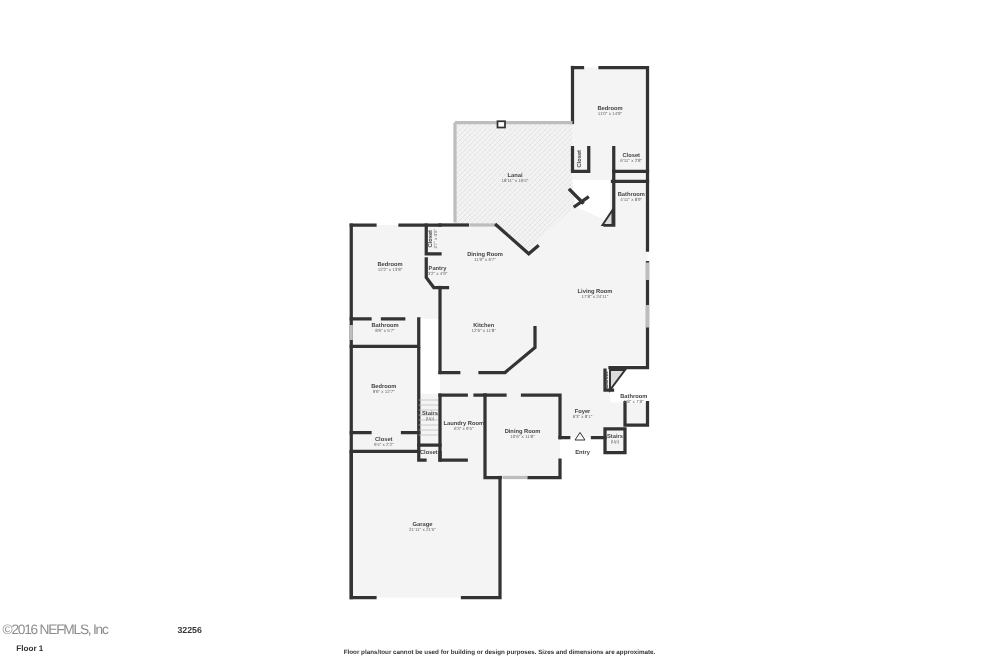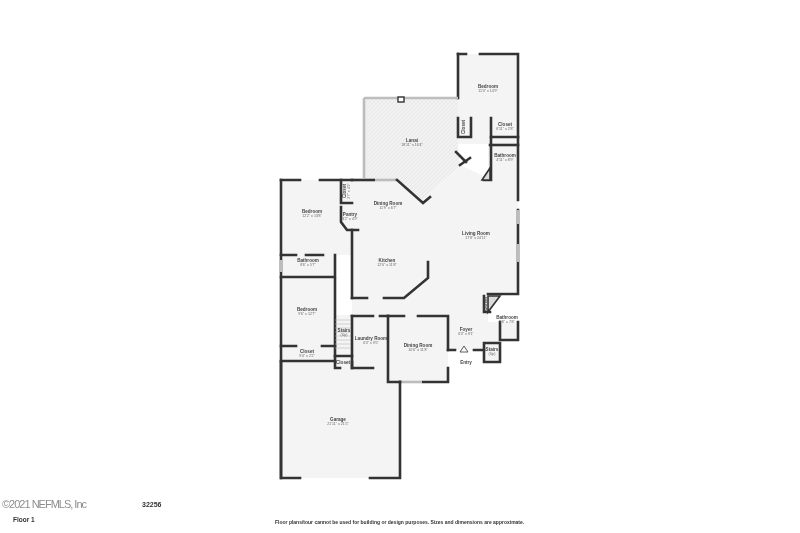--- a/index.html
+++ b/index.html
@@ -195,16 +195,16 @@
     <span class="d">5'8" x 7'8"</span>
   </div>
 <div class="lbl vert" style="left:486px;top:304px">
     <span class="n">Closet</span>
   </div>
 <div class="lbl" style="left:338px;top:422px">
     <span class="n">Garage</span>
     <span class="d">21'11" x 21'5"</span>
   </div>
 
-<div class="watermark">©2021 NEFMLS, Inc</div>
+<div class="watermark">©2016 NEFMLS, Inc</div>
 <div class="footer-left" style="left:142px">32256</div>
 <div class="floor-label">Floor 1</div>
 <div class="disclaimer">Floor plans/tour cannot be used for building or design purposes. Sizes and dimensions are approximate.</div>
 
 </body></html>

